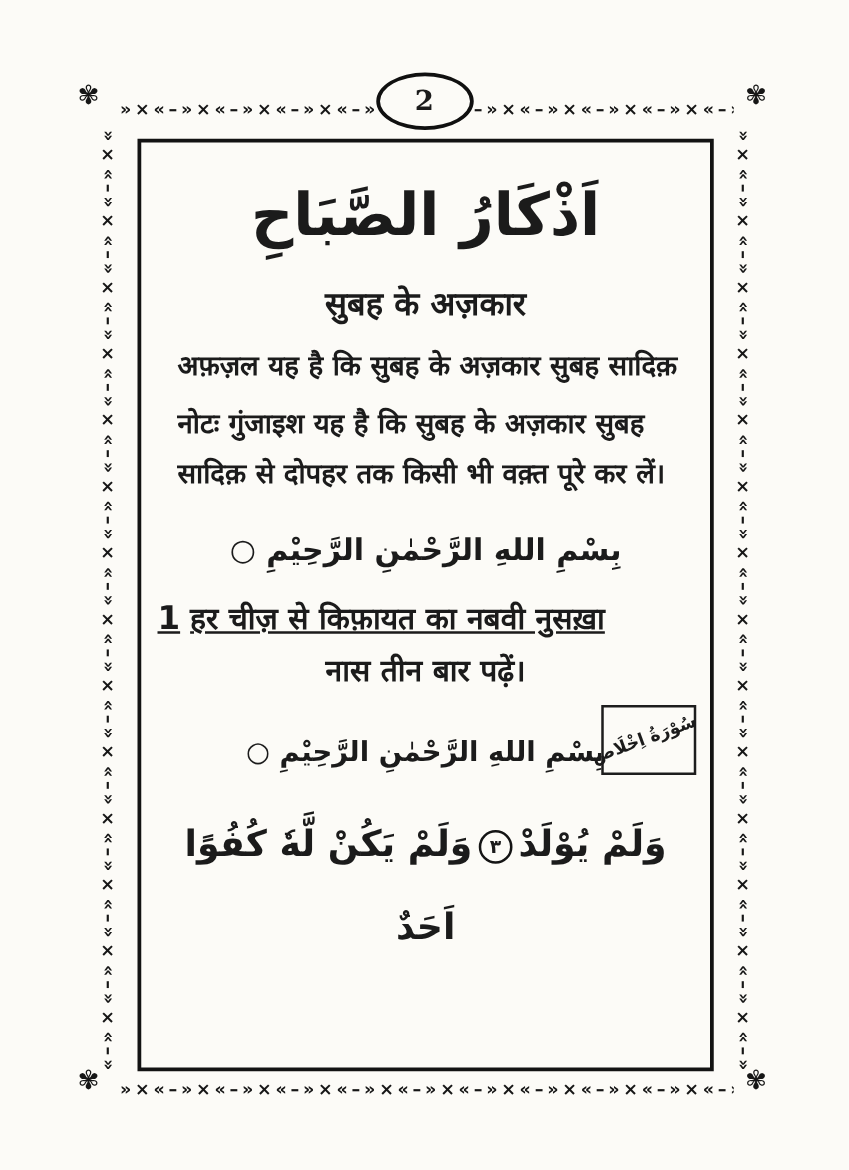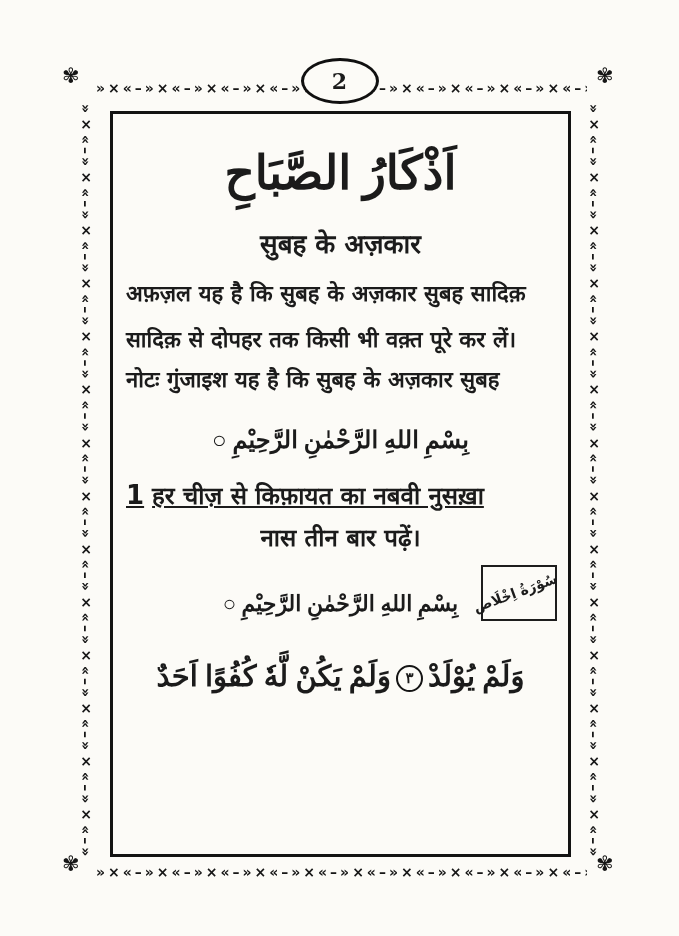--- a/index.html
+++ b/index.html
@@ -35,31 +35,31 @@
     width:78px; height:46px; box-sizing:border-box;
     background:#fcfbf7; border:3px solid #101010; border-radius:50%;
     text-align:center; line-height:40px; font-size:22px; font-weight:bold;
     font-family:"DejaVu Serif", serif; z-index:3;
   }
   
   .inner-box {
     position:absolute; left:110px; top:111px; width:461px; height:746px;
     box-sizing:border-box; border:3px solid #131313; padding:4px 13px;
   }
-  .rtl { direction:rtl; unicode-bidi:isolate;font-family:Liberation Serif, serif; }
+  .rtl { direction:rtl; unicode-bidi:isolate; }
   .title-arabic {
     text-align:center; font-size:47px; font-weight:bold;
     margin-top:14px; line-height:82px; letter-spacing:1px;
   }
   .title-hindi {
     text-align:center; font-size:26px; font-weight:bold; margin-top:6px;
     line-height:48px;
   }
   .para { font-size:22px; font-weight:600; line-height:40px; margin-top:6px; text-align:justify; }
-  .para .line { white-space:nowrap; display:block; }
+  .para .line { white-space:nowrap; display:block;margin-left:16px; }
   .bismillah {
     text-align:center; font-size:24px; font-weight:bold;
     margin-top:18px; line-height:44px;
   }
   .item1 { margin-top:12px; font-size:24px; font-weight:600; line-height:42px; text-align:center; }
   .item1 .first-line { text-align:left; white-space:nowrap;text-decoration:underline; }
   .item-number { font-weight:bold; font-size:26px; font-family:"DejaVu Sans", sans-serif; margin-right:8px; }
   .surah-row { position:relative; margin-top:14px; height:62px; }
   .surah-row .bismillah2 {
     text-align:center; font-size:22px; font-weight:bold; line-height:62px;
@@ -105,22 +105,22 @@
 
     <div class="title-arabic rtl">اَذْكَارُ الصَّبَاحِ</div>
 
     <div class="title-hindi">सुबह के अज़कार</div>
 
     <div class="para">
       <span class="line">अफ़ज़ल यह है कि सुबह के अज़कार सुबह सादिक़</span>
     </div>
 
     <div class="para">
+      <span class="line">नोटः गुंजाइश यह है कि सुबह के अज़कार सुबह</span>
       <span class="line">सादिक़ से दोपहर तक किसी भी वक़्त पूरे कर लें।</span>
-      <span class="line">नोटः गुंजाइश यह है कि सुबह के अज़कार सुबह</span>
     </div>
 
     <div class="bismillah rtl">بِسْمِ اللهِ الرَّحْمٰنِ الرَّحِيْمِ ○</div>
 
     <div class="item1">
       <div class="first-line"><span class="item-number">1</span><span>हर चीज़ से किफ़ायत का नबवी नुसख़ा</span></div>
       <div>नास तीन बार पढ़ें।</div>
     </div>
 
     <div class="surah-row">

